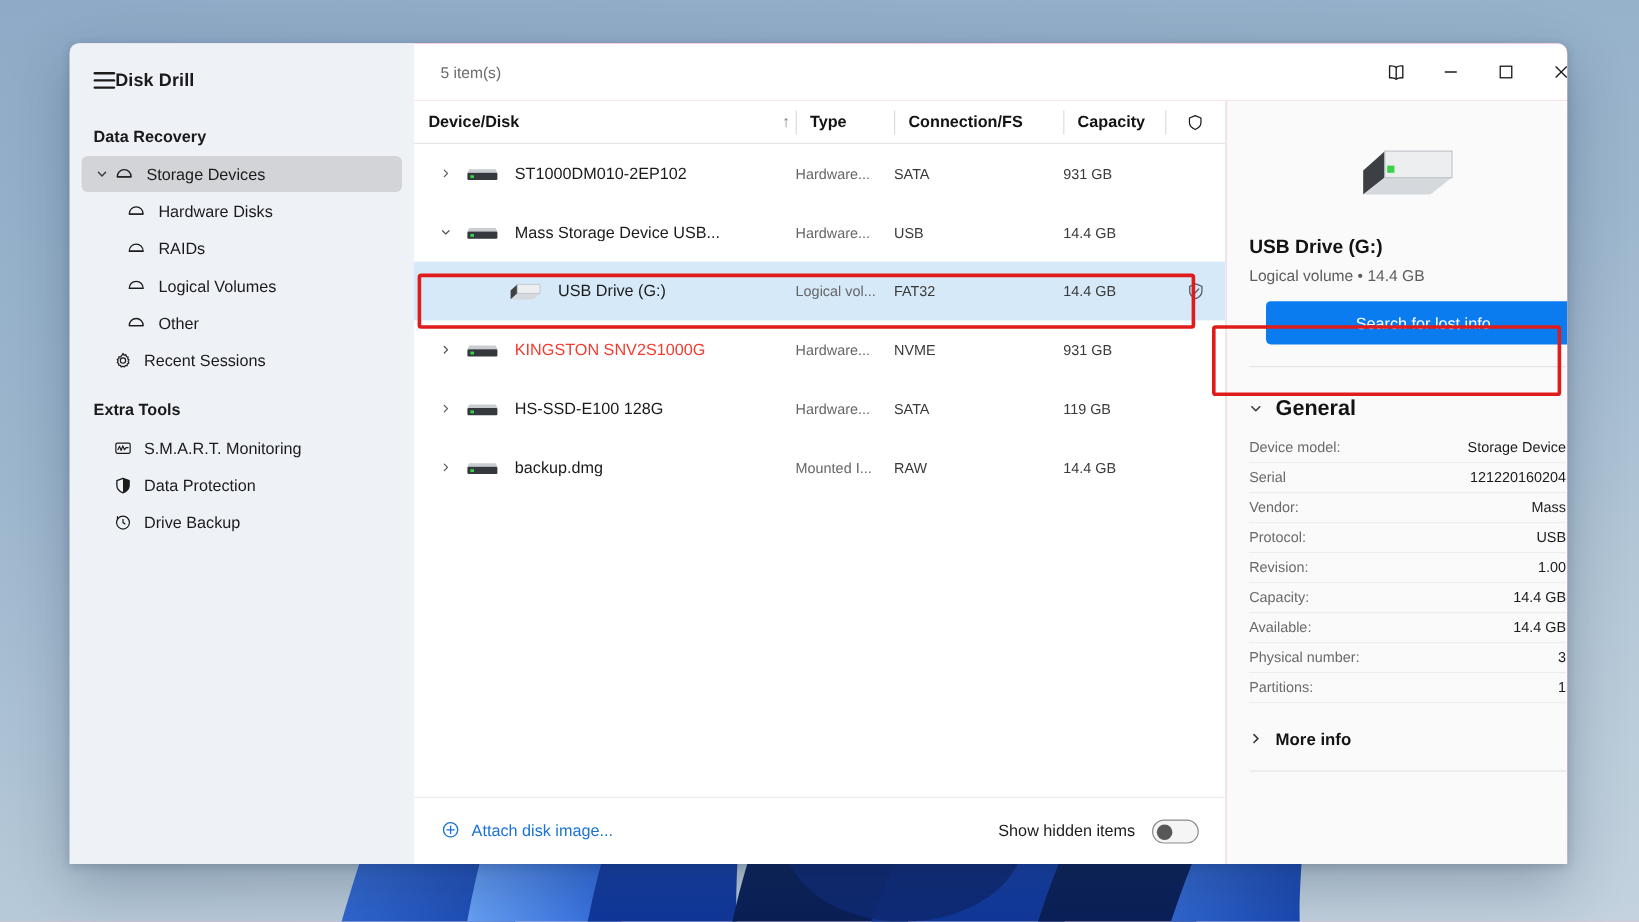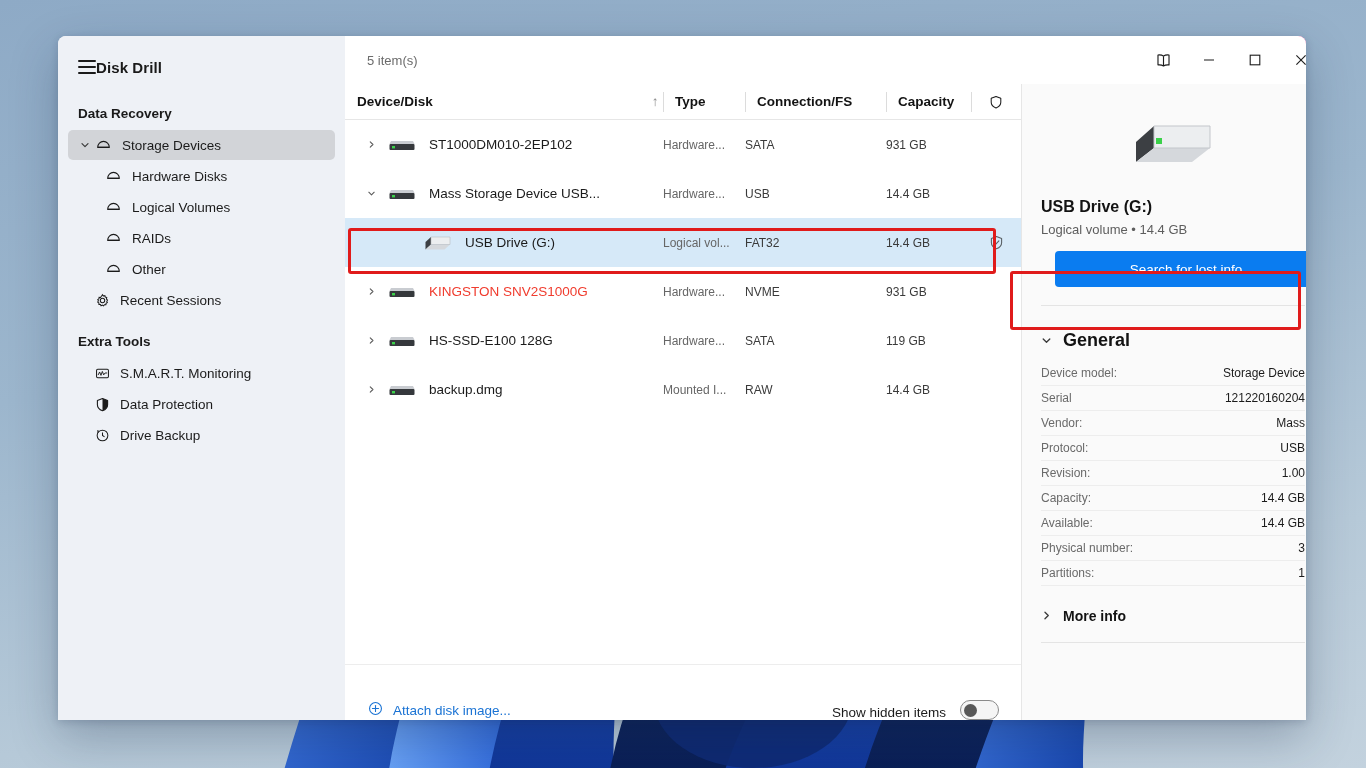--- a/index.html
+++ b/index.html
@@ -139,21 +139,21 @@
   .c-conn { width: 141px; flex: 0 0 141px; font-size: 12px; color: #3a3a3a; }
   .c-cap  { width: 85px; flex: 0 0 85px; font-size: 12px; color: #3a3a3a; }
   .c-shield { width: 50px; flex: 0 0 50px; justify-content: center; }
   .indent .chevcell { visibility: hidden; }
   .indent .diskicon { margin-left: 36px; }
   .name-red { color: #f03c2e; }
 
   
   #bottombar {
     height: 56px; flex: 0 0 56px;
-    display: flex; align-items: flex-end;
+    display: flex; align-items: center;
     padding: 0 22px;
     background: #fff;
     border-top: 1px solid #ededed;
   }
   .attach {
     display: flex; align-items: center; gap: 9px;
     color: #1a73d4; font-size: 13.5px; cursor: pointer;
   }
   .bb-spacer { flex: 1 1 auto; }
   .hidden-label { font-size: 13.5px; color: #1b1b1b; margin-right: 14px; }
@@ -296,31 +296,31 @@
       <span class="slabel">Hardware Disks</span>
     </div>
 
     <div class="side-item sub">
       <span class="sicon">
         <svg width="17" height="17" viewBox="0 0 20 20">
             <path d="M3.2 12.2 C3.2 8.1 6.2 5.2 10 5.2 C13.8 5.2 16.8 8.1 16.8 12.2 Z" fill="none" stroke="#1b1b1b" stroke-width="1.3" stroke-linejoin="round"></path>
             <line x1="3.2" y1="12.2" x2="16.8" y2="12.2" stroke="#1b1b1b" stroke-width="1.3"></line>
           </svg>
       </span>
-      <span class="slabel">Logical Volumes</span>
+      <span class="slabel">RAIDs</span>
     </div>
 
     <div class="side-item sub">
       <span class="sicon">
         <svg width="17" height="17" viewBox="0 0 20 20">
             <path d="M3.2 12.2 C3.2 8.1 6.2 5.2 10 5.2 C13.8 5.2 16.8 8.1 16.8 12.2 Z" fill="none" stroke="#1b1b1b" stroke-width="1.3" stroke-linejoin="round"></path>
             <line x1="3.2" y1="12.2" x2="16.8" y2="12.2" stroke="#1b1b1b" stroke-width="1.3"></line>
           </svg>
       </span>
-      <span class="slabel">RAIDs</span>
+      <span class="slabel">Logical Volumes</span>
     </div>
 
     <div class="side-item sub">
       <span class="sicon">
         <svg width="17" height="17" viewBox="0 0 20 20">
             <path d="M3.2 12.2 C3.2 8.1 6.2 5.2 10 5.2 C13.8 5.2 16.8 8.1 16.8 12.2 Z" fill="none" stroke="#1b1b1b" stroke-width="1.3" stroke-linejoin="round"></path>
             <line x1="3.2" y1="12.2" x2="16.8" y2="12.2" stroke="#1b1b1b" stroke-width="1.3"></line>
           </svg>
       </span>
       <span class="slabel">Other</span>

